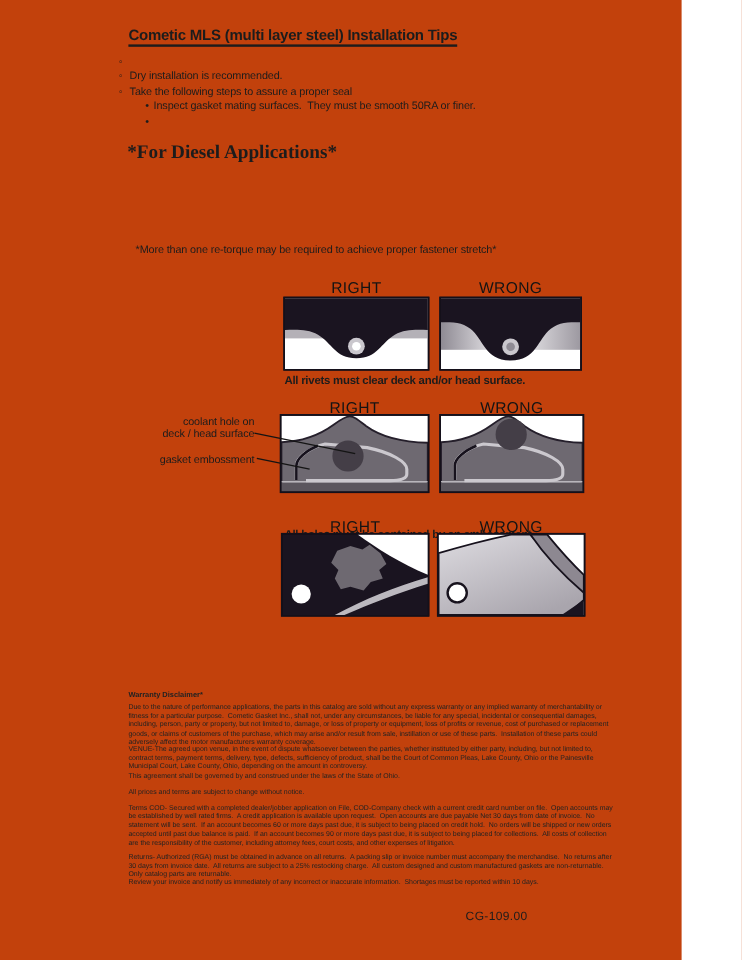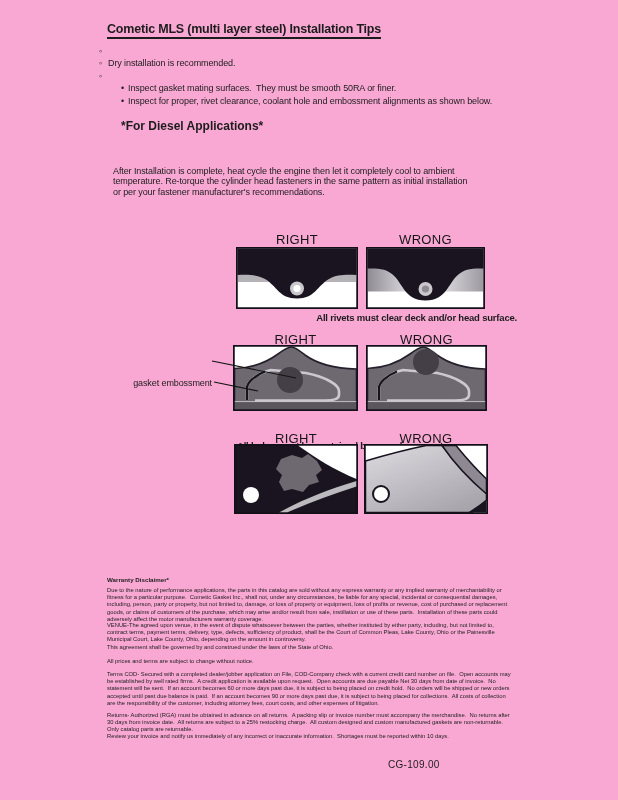--- a/index.html
+++ b/index.html
@@ -1,34 +1,34 @@
 <!DOCTYPE html>
 <html><head>
 <meta charset="utf-8">
 <style>
   html,body { margin:0; padding:0; background:#ffffff; }
   #page {
-    position:relative; width:618px; height:800px; background:#f9a8d4;
+    position:relative; width:568px; height:800px; background:#c2410c;
     font-family:"Liberation Sans", sans-serif; color:#1c1c1c; overflow:hidden;
   }
   .abs { position:absolute; }
   .txt { white-space:pre-wrap; }
 
   .title {
     left:107px; top:22px; font-size:12.5px; font-weight:bold; letter-spacing:-0.2px;
     border-bottom:2px solid #1c1c1c; padding-bottom:1px;
   }
 
   .bullets { left:99px; top:45px; width:440px; font-size:9px; letter-spacing:-0.1px; }
   .b-row { display:flex; line-height:12.4px; }
   .b-row .mk { width:9px; flex:0 0 9px; text-align:left; }
   .b-row.sub { margin-left:22px; }
   .b-row.sub .mk { width:7px; flex:0 0 7px; }
 
-  .diesel-h { left:121px; top:119px; font-size:12px; font-weight:bold; }
+  .diesel-h { left:106px; top:119px; font-size:16px; font-weight:bold;font-family:Liberation Serif, serif; }
   .para { left:113px; width:420px; font-size:9px; line-height:10.3px; letter-spacing:-0.1px; }
   .p-oil   { top:136px; }
   .p-rtq   { top:166px; }
   .p-note  { top:203px; }
 
   .fig-label { font-size:13px; letter-spacing:0.3px; text-align:center; color:#141414; }
   .fig-caption { font-size:9.5px; font-weight:bold; letter-spacing:-0.2px; line-height:12px; }
   .fig-box { display:block; }
   .callout { width:112px; left:100px; text-align:right; font-size:9px; line-height:10px; letter-spacing:-0.1px; }
 
@@ -47,35 +47,33 @@
   <div class="abs bullets">
     <div class="b-row">
       <span class="mk">◦</span>
     </div>
     <div class="b-row">
       <span class="mk">◦</span>
       <span class="txt">Dry installation is recommended.</span>
     </div>
     <div class="b-row">
       <span class="mk">◦</span>
+      <span class="txt">Take the following steps to assure a proper seal</span>
     </div>
     <div class="b-row sub">
       <span class="mk">•</span>
       <span class="txt">Inspect gasket mating surfaces.  They must be smooth 50RA or finer.</span>
     </div>
     <div class="b-row sub">
       <span class="mk">•</span>
-      <span class="txt">Inspect for proper, rivet clearance, coolant hole and embossment alignments as shown below.</span>
     </div>
   </div>
 
   <div class="abs diesel-h txt">*For Diesel Applications*</div>
-  <div class="abs para p-rtq txt">After Installation is complete, heat cycle the engine then let it completely cool to ambient
-temperature. Re-torque the cylinder head fasteners in the same pattern as initial installation
-or per your fastener manufacturer's recommendations.</div>
+  <div class="abs para p-note txt">*More than one re-torque may be required to achieve proper fastener stretch*</div>
 
   <div class="abs fig-label" style="left:236px; top:232px; width:122px;">RIGHT</div>
   <div class="abs fig-label" style="left:366px; top:232px; width:119px;">WRONG</div>
 
   <svg class="abs fig-box" style="left:236px; top:247px;" width="122" height="62" viewBox="0 0 122 62">
     <rect x="0.75" y="0.75" width="120.5" height="60.5" fill="#ffffff" stroke="#14101a" stroke-width="1.5"></rect>
     <rect x="1.5" y="26.5" width="119" height="8.5" fill="#b4b1b7"></rect>
     <path d="M1.5,1.5 H120.5 V28 C109,27.7 101,27.5 93,32 C81,39 79,51.5 61,51.5 C43,51.5 41,39 29,32 C21,27.5 13,27.7 1.5,28 Z" fill="#1a1420"></path>
     <circle cx="61" cy="41.5" r="7" fill="#cac7cd"></circle>
     <circle cx="61" cy="41.5" r="3.6" fill="#ffffff"></circle>
@@ -92,25 +90,27 @@
       </linearGradient>
     </defs>
     <rect x="0.75" y="0.75" width="117.5" height="60.5" fill="#ffffff" stroke="#14101a" stroke-width="1.5"></rect>
     <rect x="1.5" y="20" width="116" height="24.5" fill="url(#f1wg)"></rect>
     <path d="M1.5,1.5 H117.5 V21.5 C107,21.5 100,21.5 93,27 C82,35.5 81,53.5 59.5,53.5 C38,53.5 37,35.5 26,27 C19,21.5 12,21.5 1.5,21.5 Z" fill="#1a1420"></path>
     <circle cx="59.5" cy="42" r="7" fill="#cac7cd"></circle>
     <circle cx="59.5" cy="42" r="3.6" fill="#8f8b94"></circle>
     <rect x="0.75" y="0.75" width="117.5" height="60.5" fill="none" stroke="#14101a" stroke-width="1.5"></rect>
   </svg>
 
-  <div class="abs fig-caption txt" style="left:237px; top:312px; width:280px;text-align:right;">All rivets must clear deck and/or head surface.</div>
+  <div class="abs fig-caption txt" style="left:237px; top:312px; width:280px;">All rivets must clear deck and/or head surface.</div>
 
   <div class="abs fig-label" style="left:233px; top:332px; width:125px;">RIGHT</div>
   <div class="abs fig-label" style="left:366px; top:332px; width:121px;">WRONG</div>
 
+  <div class="abs callout txt" style="top:346px;">coolant hole on
+deck / head surface</div>
   <div class="abs callout txt" style="top:378px;">gasket embossment</div>
 
   <svg class="abs fig-box" style="left:233px; top:345px;" width="125" height="66" viewBox="0 0 125 66">
     <rect x="0.75" y="0.75" width="123.5" height="64.5" fill="#ffffff" stroke="#14101a" stroke-width="1.5"></rect>
     <path d="M1.5,23.5 C18,23 32,18.5 45,9 C51,4.5 55,2 58.5,2 C62,2 65,4.5 72,10 C85,19.5 104,23.5 123.5,24 L123.5,64.5 H1.5 Z" fill="#6e6971" stroke="#251f2b" stroke-width="1.6"></path>
     <line x1="1.5" y1="56.5" x2="123.5" y2="56.5" stroke="#b8b5bb" stroke-width="1.2"></line>
     <rect x="1.5" y="57.5" width="122" height="7" fill="#5b565e"></rect>
     <path d="M14,55 L14,43 C14,36 26,27.5 38,25 L73,28 C93,32 106,40 106,46 L106,50 C106,54 101,55.5 92,55.5 L22,55.5" fill="none" stroke="#cbc8ce" stroke-width="2.6"></path>
     <path d="M14,55 L14,43 C14,37.5 22,30.5 32,26.5" fill="none" stroke="#17121d" stroke-width="2.2"></path>
     <circle cx="57" cy="35" r="13" fill="#443e47"></circle>

